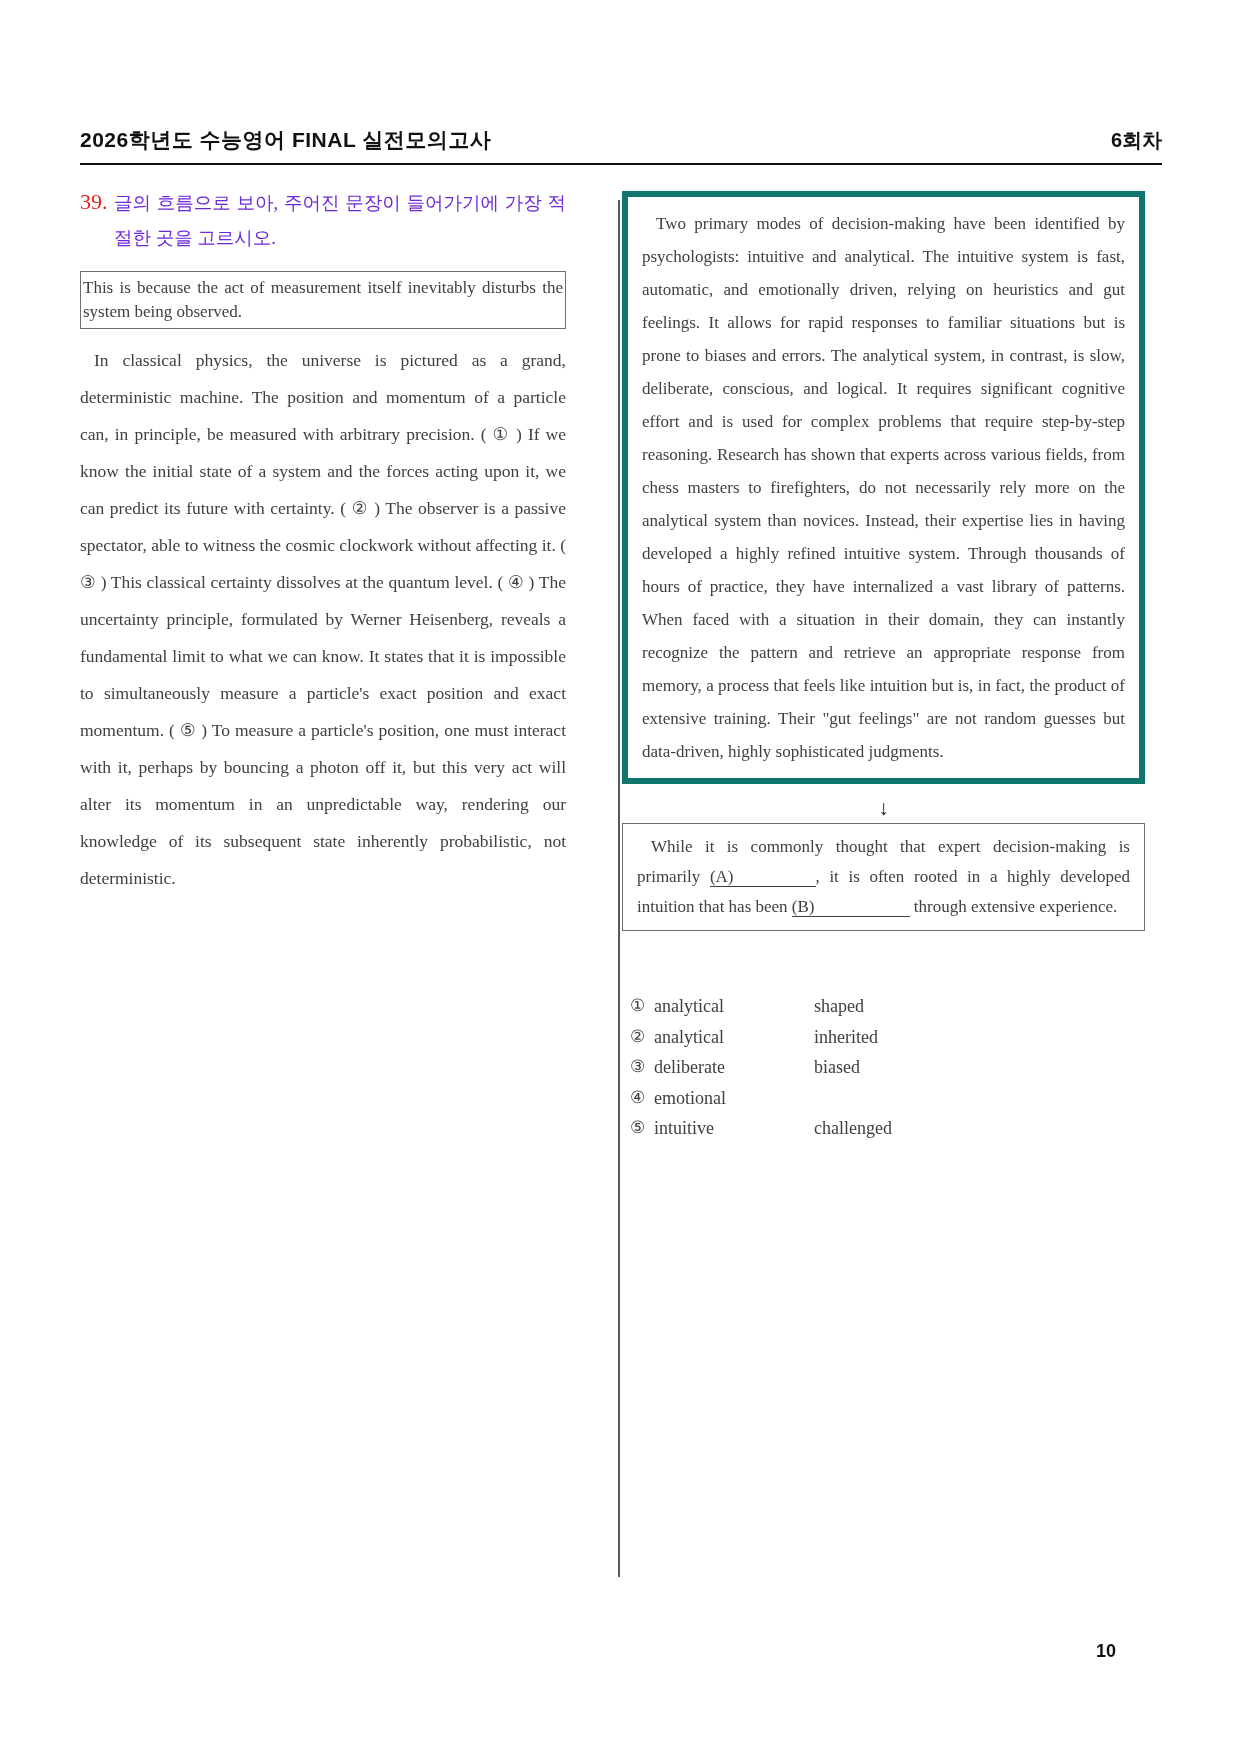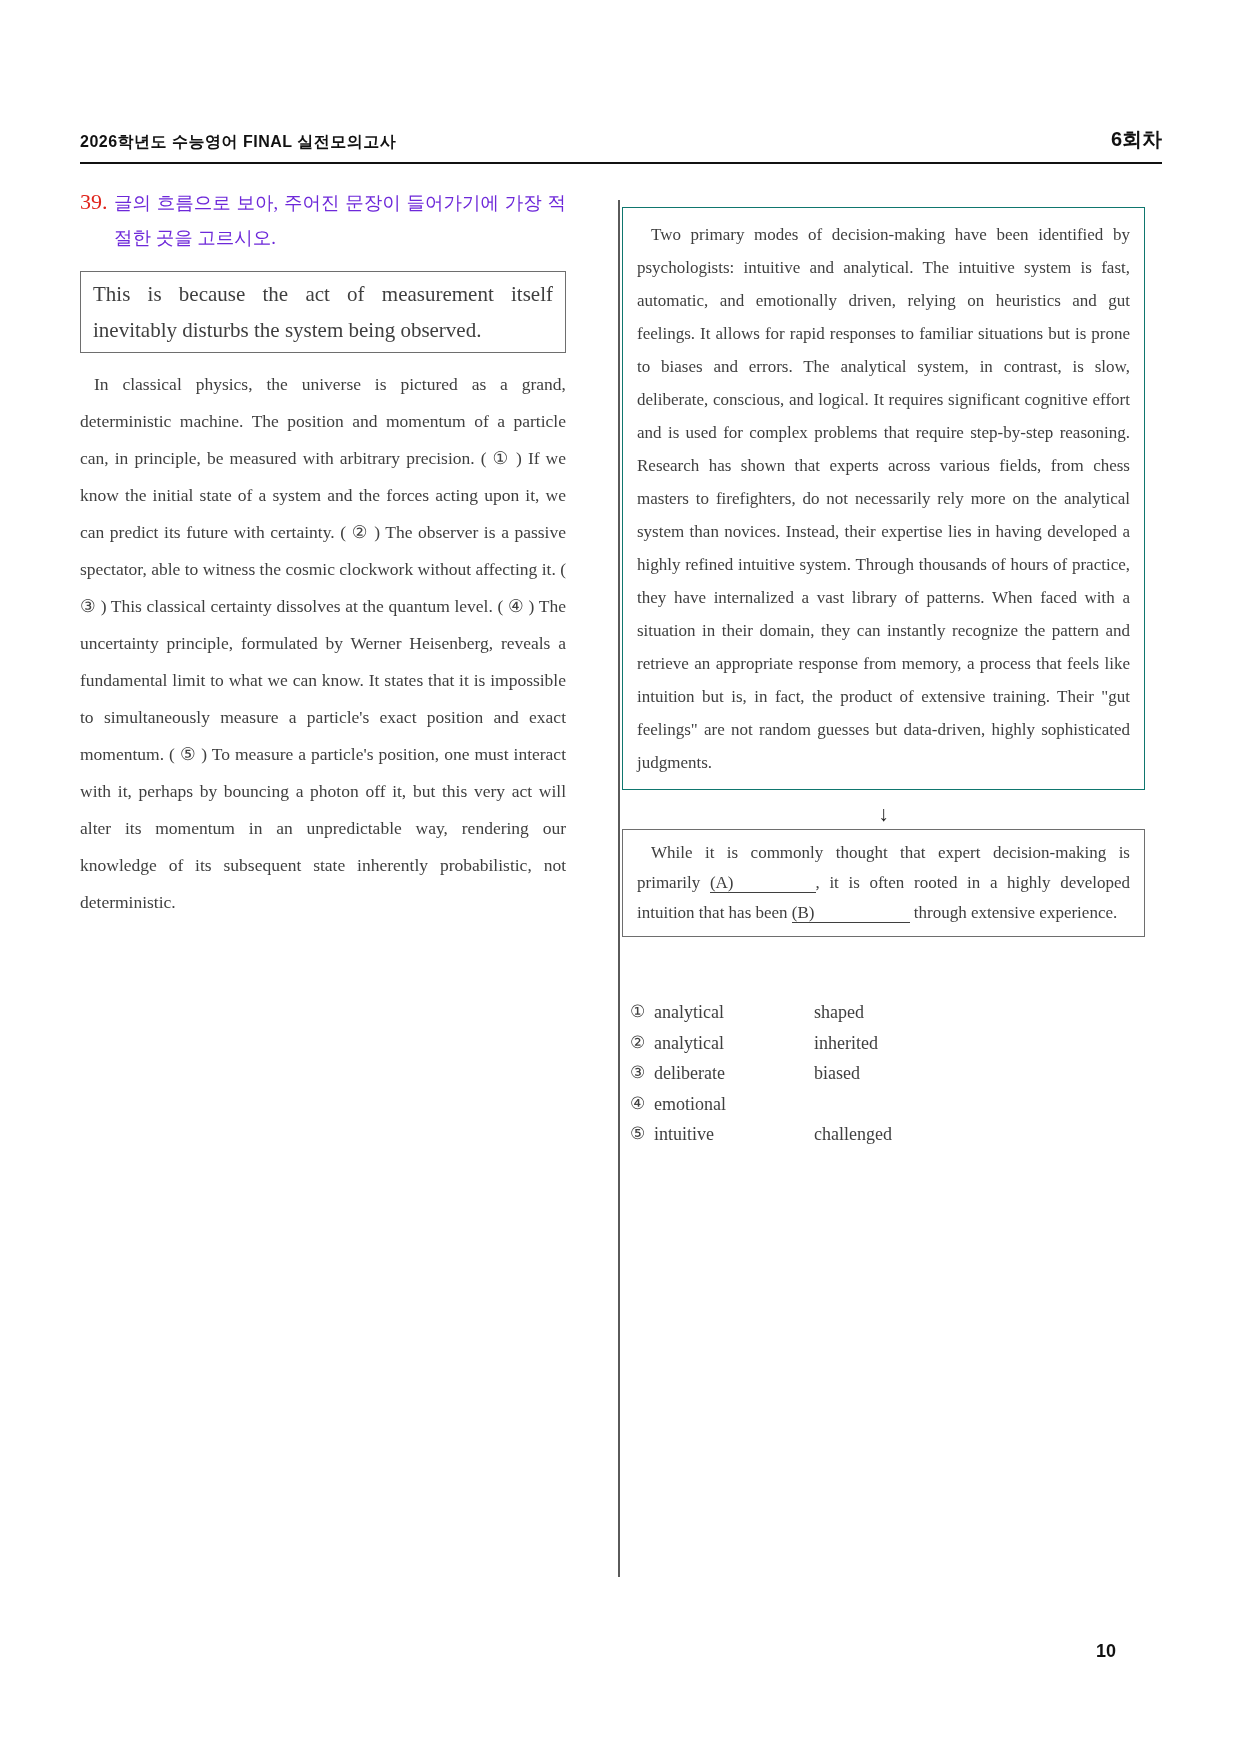--- a/index.html
+++ b/index.html
@@ -21,21 +21,21 @@
     top: 126px;
     display: flex;
     justify-content: space-between;
     align-items: flex-end;
     padding-bottom: 9px;
     border-bottom: 2.5px solid #111;
     font-family: "Liberation Sans", "DejaVu Sans", sans-serif;
     font-weight: 700;
     color: #111;
   }
-  .header .title   { font-size: 16px; letter-spacing: 0.5px; }
+  .header .title   { font-size: 21px; letter-spacing: 0.5px; }
   .header .edition { font-size: 20px; }
 
   
   .col-divider {
     position: absolute;
     left: 618px;
     top: 200px;
     width: 1.5px;
     height: 1377px;
     background: #5a5a5a;
@@ -58,35 +58,35 @@
     text-align: justify;
     color: #6d28d9;
     word-break: break-all;
   }
   .col-right .q-num { flex-basis: 46px; }
 
   
   .given-box {
     margin-top: 15px;
     border: 1px solid #6e6e6e;
-    padding: 4px 12px;
-    font-size: 21px;
-    line-height: 36px;
+    padding: 4px 2px;
+    font-size: 17px;
+    line-height: 24px;
     text-align: justify;
   }
   .passage39 {
     margin-top: 13px;
     font-size: 17.5px;
     line-height: 37px;
     text-align: justify;
     text-indent: 14px;
   }
   .passage-box {
-    margin-top: 21px;
-    border: 1px solid #0f766e;
+    margin-top: 5px;
+    border: 6px solid #0f766e;
     padding: 10px 14px;
     font-size: 17px;
     line-height: 33px;
     text-align: justify;
     text-indent: 14px;
   }
   .arrow-row {
     text-align: center;
     font-size: 21px;
     line-height: 30px;

